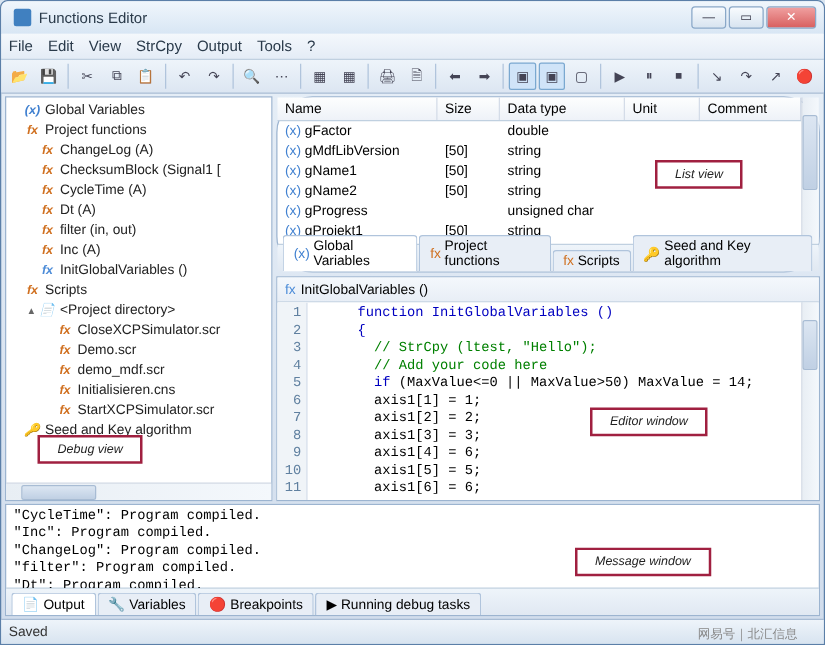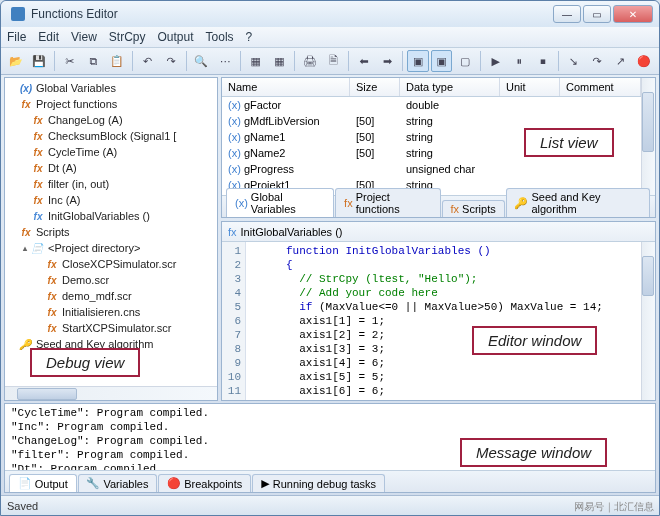--- a/index.html
+++ b/index.html
@@ -31,21 +31,21 @@
 .tree-item .exp { width: 12px; text-align: center; color: #666; font-size: 9px; }
 .tree-item .ico { width: 14px; height: 14px; margin-right: 3px; display: inline-flex; align-items: center; justify-content: center; font-style: italic; font-weight: bold; font-size: 10px; }
 .ico.var { color: #4080d0; }
 .ico.fn { color: #d07020; }
 .ico.fnb { color: #4c8cd8; }
 .ico.sk { color: #b08000; }
 .tree-item .lbl { color: #222; }
 .ind1 { padding-left: 14px; }
 .ind2 { padding-left: 28px; }
 
-.listview { height: 152px; }
+.listview { height: 152px; border-radius: 29px; }
 .lv-head { display: flex; background: linear-gradient(#fdfefe, #eef2f8); border-bottom: 1px solid #c0d0e0; font-size: 11px; }
 .lv-head div { padding: 3px 6px; border-right: 1px solid #d4dce8; }
 .lv-body { flex: 1; overflow: auto; }
 .lv-row { display: flex; font-size: 11px; padding: 1px 0; }
 .lv-row div { padding: 1px 6px; white-space: nowrap; overflow: hidden; }
 .c-name { width: 128px; display: flex; align-items: center; }
 .c-size { width: 50px; }
 .c-type { width: 100px; }
 .c-unit { width: 60px; }
 .c-comm { flex: 1; }
@@ -64,21 +64,21 @@
 .codelines div { height: 14px; line-height: 14px; white-space: pre; }
 .kw { color: #0000c0; }
 .cm { color: #008000; }
 
 .bottom { height: 90px; margin: 0 3px 2px 3px; }
 .out-body { flex: 1; overflow: auto; padding: 2px 6px; font-family: "Courier New", monospace; font-size: 11px; }
 .out-body div { line-height: 14px; }
 
 .statusbar { height: 20px; background: linear-gradient(#eef4fa, #d8e4f0); border-top: 1px solid #a8bcd4; display: flex; align-items: center; padding: 0 6px; font-size: 11px; color: #333; }
 
-.callout { position: absolute; border: 2px solid #a02040; background: #fff; padding: 4px 14px; font-style: italic; font-size: 15px; color: #222; }
+.callout { position: absolute; border: 2px solid #a02040; background: #fff; padding: 4px 14px; font-style: italic; font-size: 10px; color: #222; }
 .scrollbar { width: 14px; background: linear-gradient(90deg,#e8eef4,#f4f8fc); border-left: 1px solid #d0d8e4; }
 .scrollbar.h { height: 14px; width: auto; border-left: none; border-top: 1px solid #d0d8e4; display: flex; }
 .sb-thumb { background: linear-gradient(#dce6f2,#c0d0e4); border: 1px solid #a8bcd4; border-radius: 2px; }
 </style>
 </head>
 <body>
 
 <div class="window">
   <div class="titlebar">
     <div class="icon"></div>
@@ -383,13 +383,13 @@
 
   <div class="statusbar">
     <span>Saved</span>
   </div>
 </div>
 
 <div class="callout" style="left:30px;top:348px">Debug view</div>
 <div class="callout" style="left:524px;top:128px">List view</div>
 <div class="callout" style="left:472px;top:326px">Editor window</div>
 <div class="callout" style="left:460px;top:438px">Message window</div>
-<div style="position:absolute;right:6px;bottom:2px;font-size:10px;color:#888">网易号｜北汇信息</div>
+<div style="position:absolute;right:22px;bottom:2px;font-size:10px;color:#888">网易号｜北汇信息</div>
 
 </body></html>

